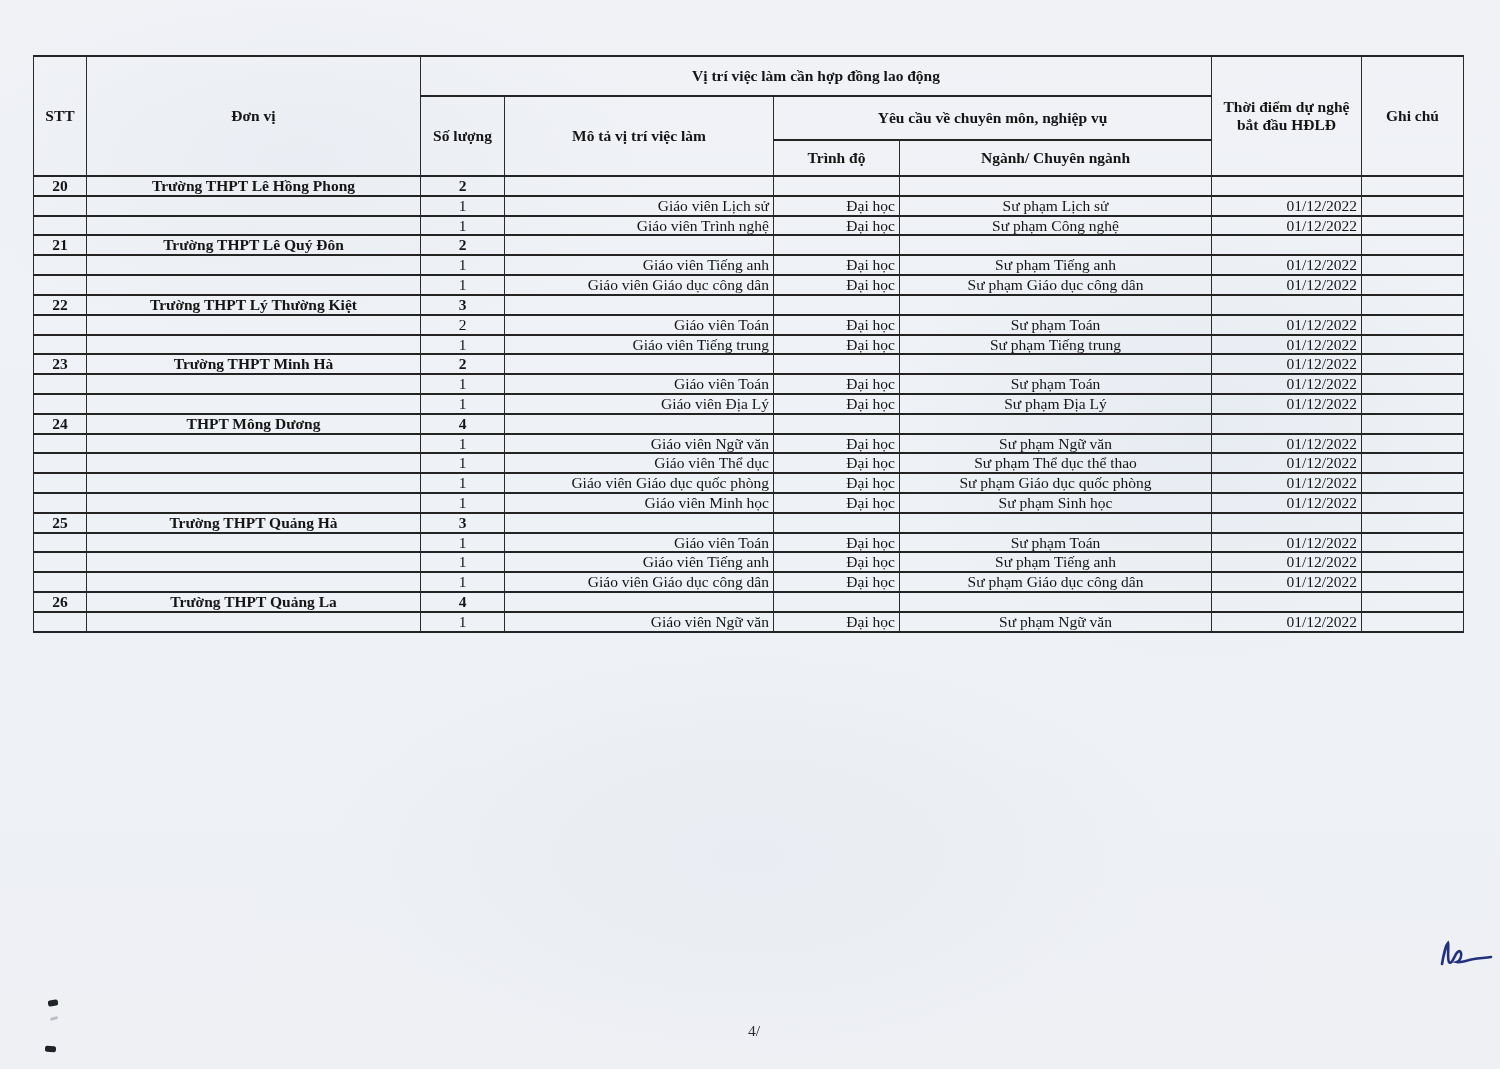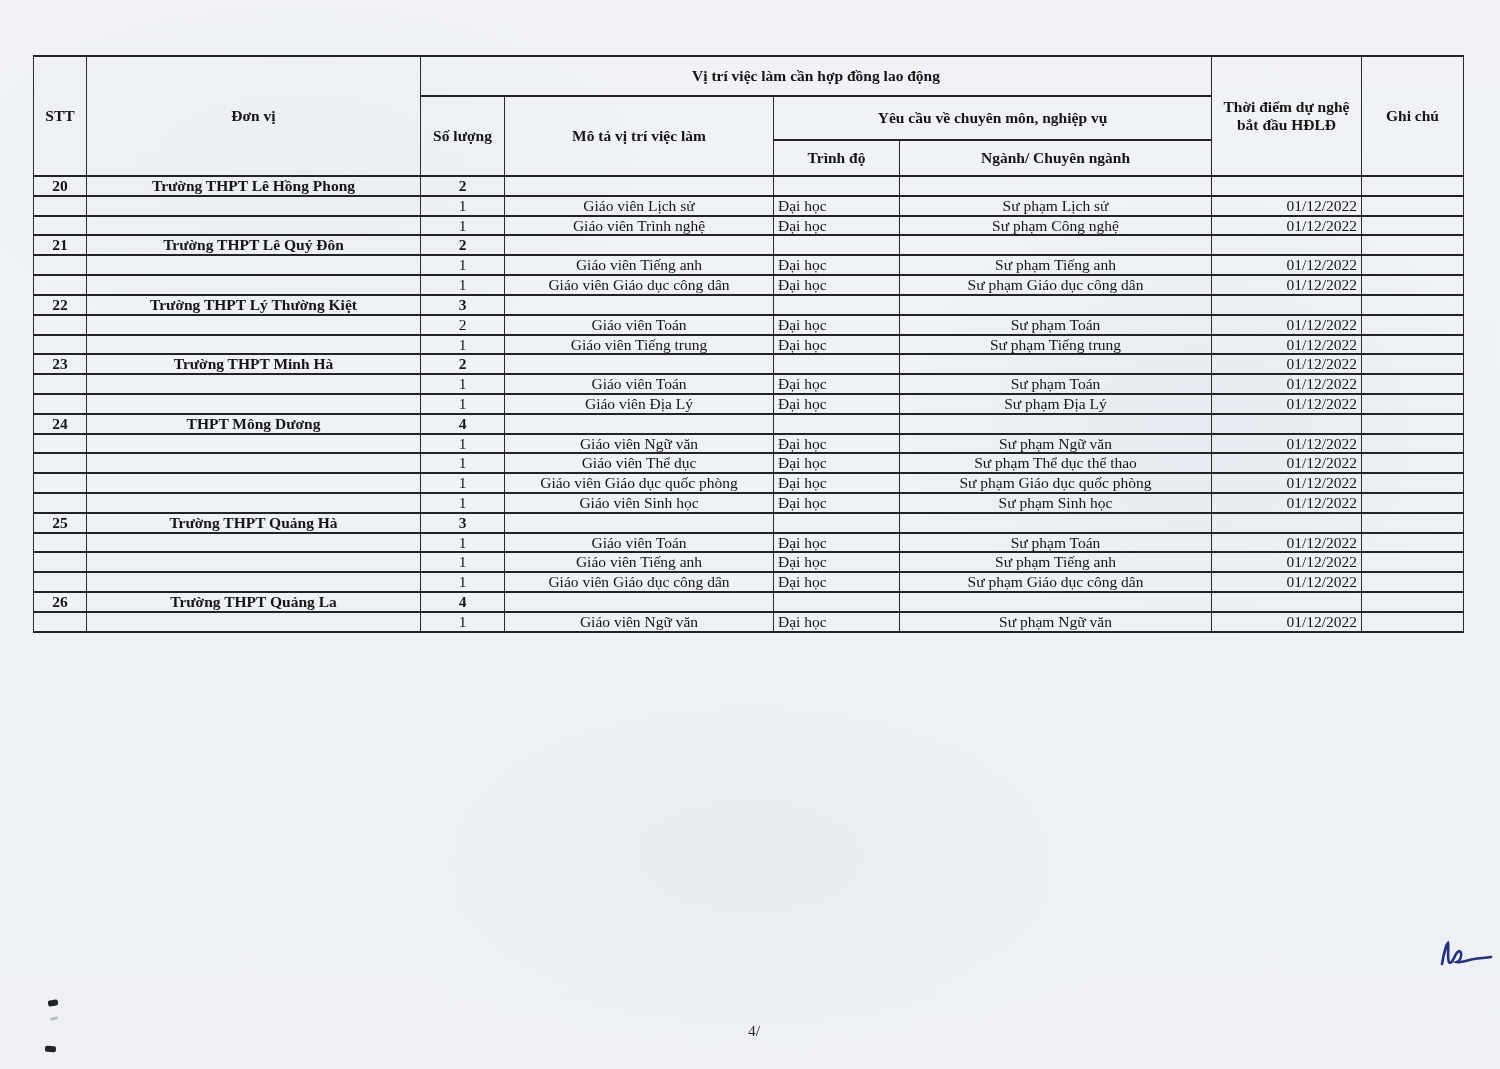--- a/index.html
+++ b/index.html
@@ -33,22 +33,22 @@
     background:transparent;
   }
   table.doc thead th{font-weight:bold;}
   .h-row1{height:40px;}
   .h-row2{height:44px;}
   .h-row3{height:36px;}
   tbody tr{height:16px;}
   td.c-stt{text-align:center;}
   td.c-donvi{text-align:center;padding-left:5px;}
   td.c-soluong{text-align:center;}
-  td.c-mota{text-align:center;padding-left:7px;}
-  td.c-trinhdo{text-align:left;}
+  td.c-mota{text-align:right;padding-left:7px;}
+  td.c-trinhdo{text-align:right;}
   td.c-nganh{text-align:center;padding-left:8px;}
   td.c-thoidiem{text-align:right;font-size:15px;}
   td.c-ghichu{text-align:center;}
   tr.group-row td.c-stt,
   tr.group-row td.c-donvi,
   tr.group-row td.c-soluong{font-weight:bold;}
   .page-number{
     position:absolute;left:748px;top:1022px;
     font-size:15.5px;color:#2a2a2a;
   }
@@ -250,21 +250,21 @@
       <td class="c-mota">Giáo viên Giáo dục quốc phòng</td>
       <td class="c-trinhdo">Đại học</td>
       <td class="c-nganh">Sư phạm Giáo dục quốc phòng</td>
       <td class="c-thoidiem">01/12/2022</td>
       <td class="c-ghichu"></td>
     </tr>
         <tr>
       <td class="c-stt"></td>
       <td class="c-donvi"></td>
       <td class="c-soluong">1</td>
-      <td class="c-mota">Giáo viên Sinh học</td>
+      <td class="c-mota">Giáo viên Minh học</td>
       <td class="c-trinhdo">Đại học</td>
       <td class="c-nganh">Sư phạm Sinh học</td>
       <td class="c-thoidiem">01/12/2022</td>
       <td class="c-ghichu"></td>
     </tr>
         <tr class="group-row">
       <td class="c-stt">25</td>
       <td class="c-donvi">Trường THPT Quảng Hà</td>
       <td class="c-soluong">3</td>
       <td class="c-mota"></td>

